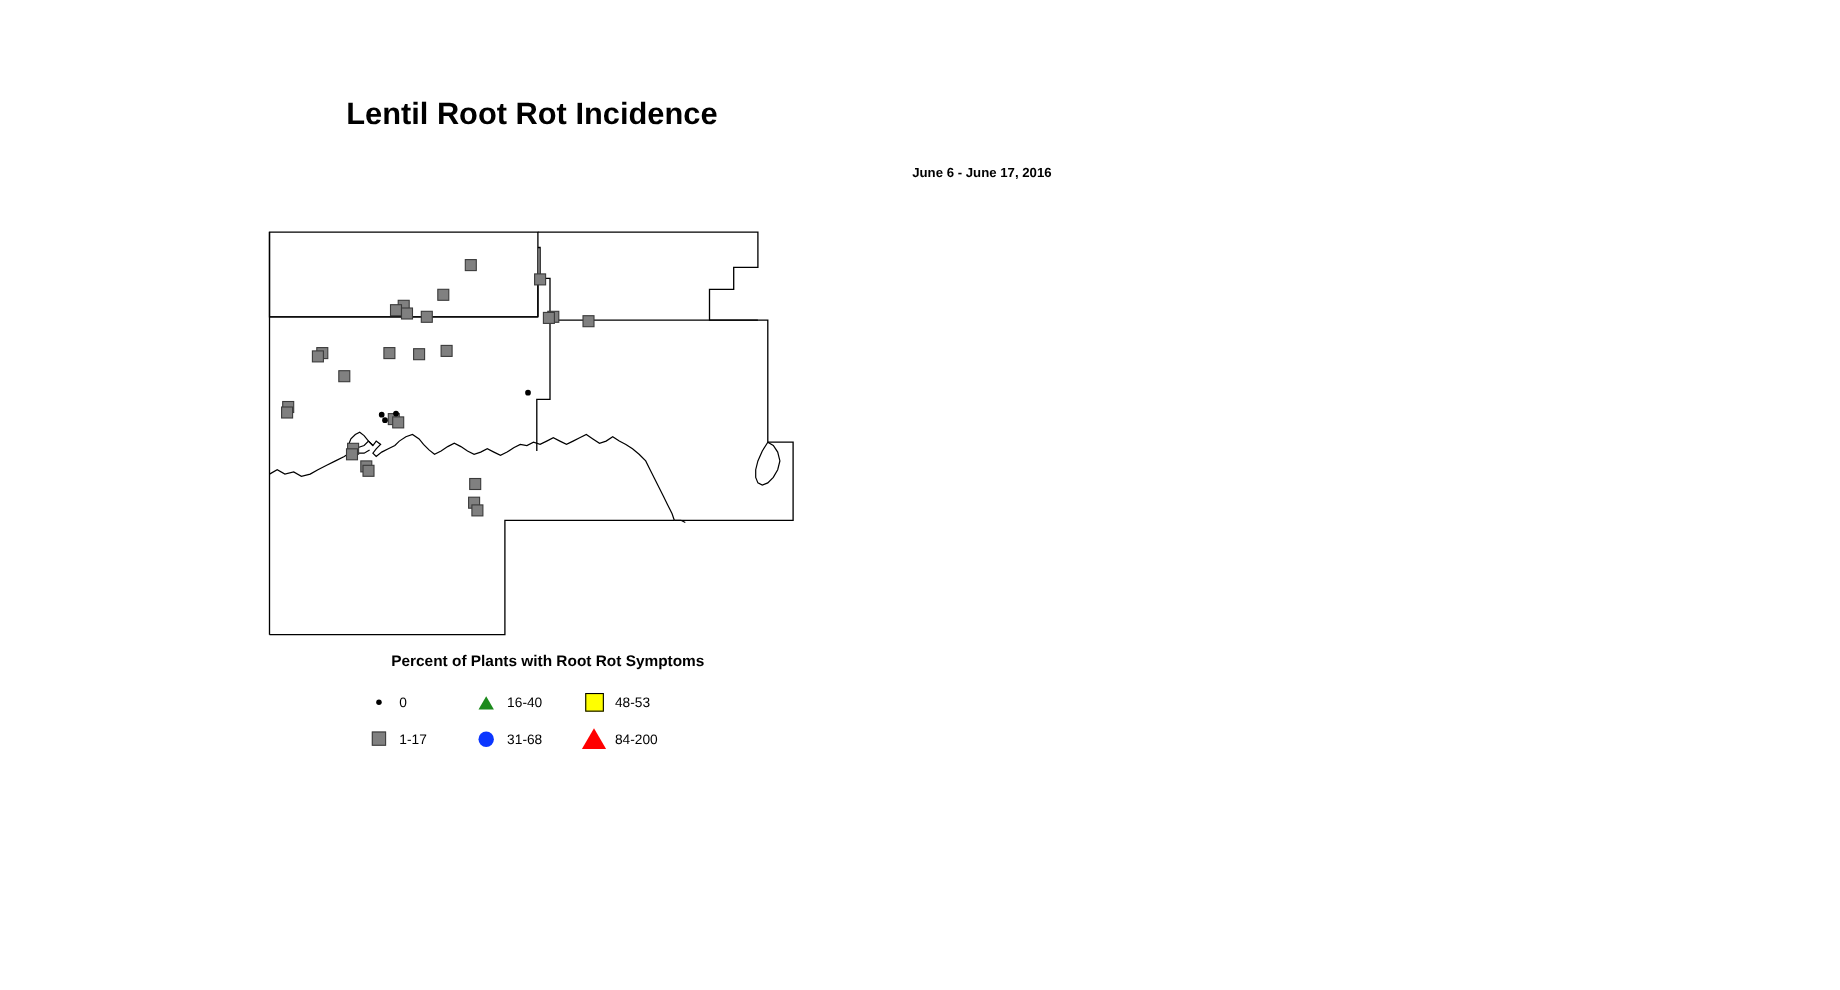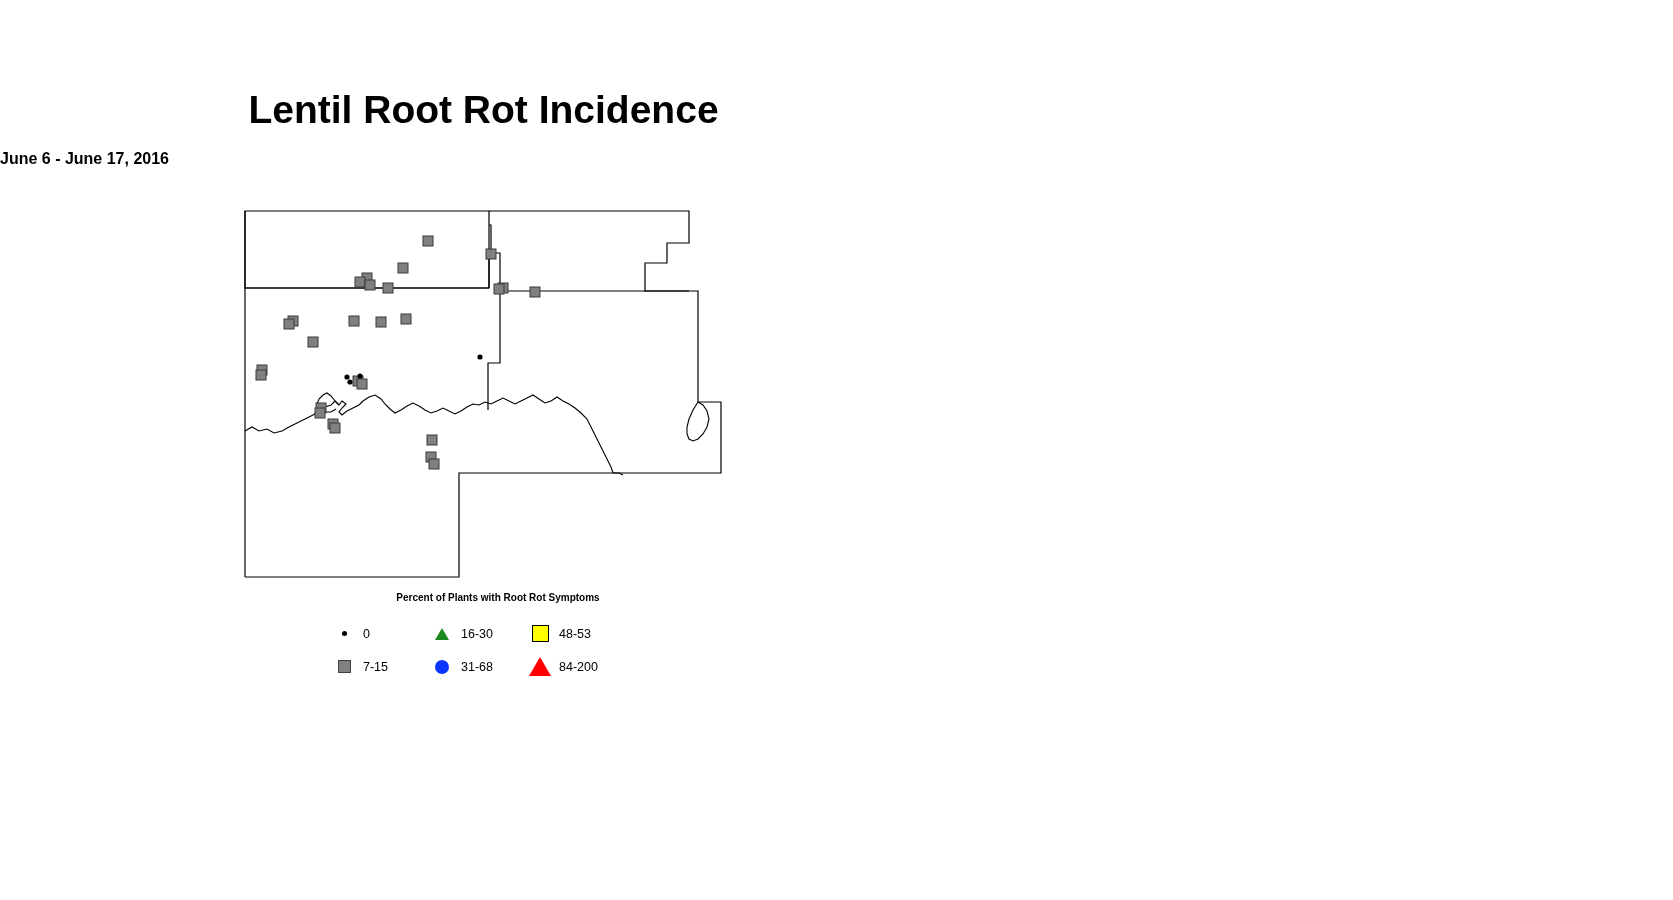--- a/index.html
+++ b/index.html
@@ -20,53 +20,53 @@
     top: 0;
     width: 1673px;
     height: 900px;
   }
   .title {
     position: absolute;
     left: 0;
     top: 88px;
     width: 967px;
     text-align: center;
-    font-size: 39px;
+    font-size: 28px;
     font-weight: bold;
     color: #000000;
     letter-spacing: 0px;
   }
   .subtitle {
     position: absolute;
     left: 0;
     top: 150px;
     width: 956px;
-    text-align: left;
-    font-size: 16px;
+    text-align: right;
+    font-size: 12px;
     font-weight: bold;
     color: #000000;
   }
   .map-wrap {
     position: absolute;
     left: 243px;
     top: 205px;
     width: 490px;
     height: 385px;
   }
   .map-wrap svg {
     display: block;
   }
   .legend {
     position: absolute;
     left: 333px;
     top: 592px;
     width: 330px;
   }
   .legend-title {
-    font-size: 10px;
+    font-size: 14px;
     font-weight: bold;
     color: #000000;
     text-align: center;
     white-space: nowrap;
     margin-bottom: 14px;
   }
   .legend-grid {
     display: grid;
     grid-template-columns: 98px 98px 98px;
     grid-template-rows: 33px 33px;
@@ -221,35 +221,35 @@
         <span class="legend-swatch">
             <span class="sw-dot"></span>
           </span>
         <span class="legend-label">0</span>
       </div>
 
       <div class="legend-item">
         <span class="legend-swatch">
             <span class="sw-tri-sm"></span>
           </span>
-        <span class="legend-label">16-30</span>
+        <span class="legend-label">16-40</span>
       </div>
 
       <div class="legend-item">
         <span class="legend-swatch">
             <span class="sw-square-lg"></span>
           </span>
         <span class="legend-label">48-53</span>
       </div>
 
       <div class="legend-item">
         <span class="legend-swatch">
             <span class="sw-square"></span>
           </span>
-        <span class="legend-label">7-15</span>
+        <span class="legend-label">1-17</span>
       </div>
 
       <div class="legend-item">
         <span class="legend-swatch">
             <span class="sw-circle"></span>
           </span>
         <span class="legend-label">31-68</span>
       </div>
 
       <div class="legend-item">

